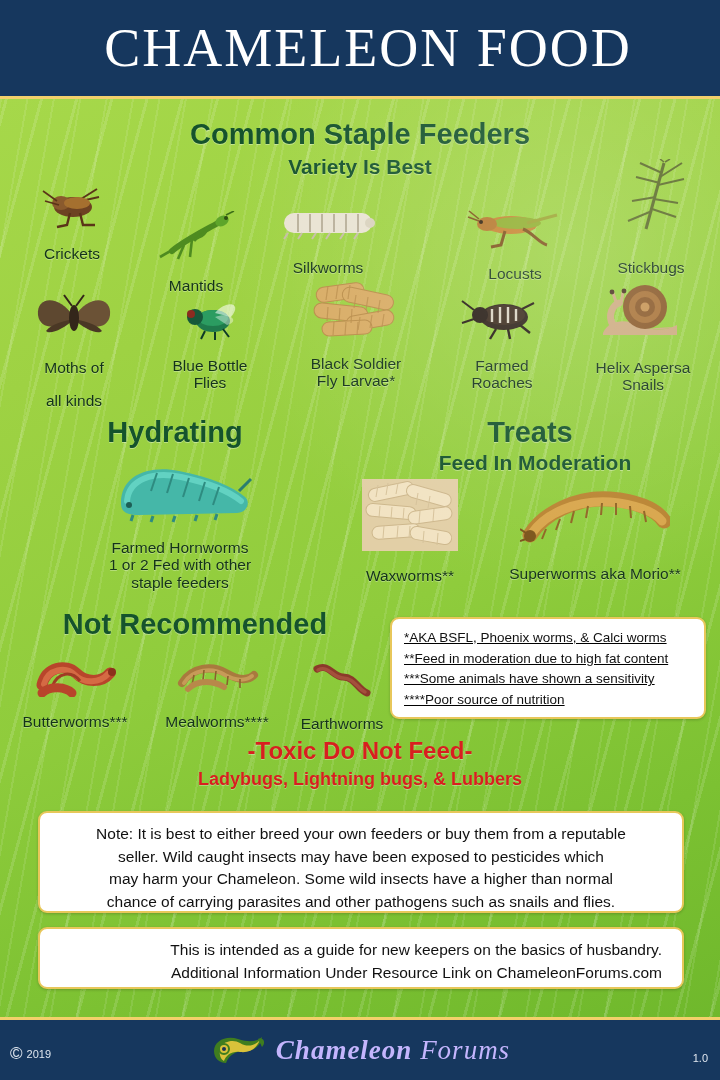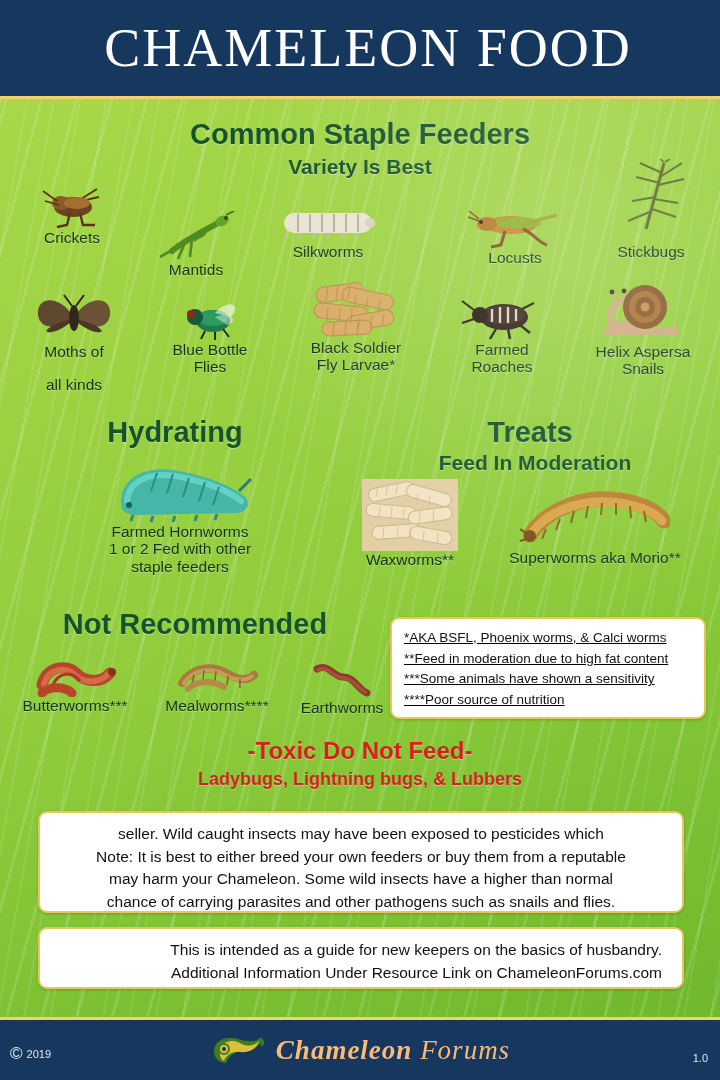--- a/index.html
+++ b/index.html
@@ -55,21 +55,21 @@
     position:absolute;left:0;bottom:0;width:720px;height:60px;
     background:#16375e;
     border-top:3px solid #f2d06b;
     display:flex;align-items:center;justify-content:center;
   }
   .footer-brand{
     display:flex;align-items:center;gap:10px;
   }
   .footer-text{
     font-family:"Liberation Serif", serif;
-    font-size:27px;color:#fdba74;font-weight:700;font-style:italic;
+    font-size:27px;color:#c4b5fd;font-weight:700;font-style:italic;
     letter-spacing:1px;
   }
   .footer-text .light{font-weight:400;}
   .copyright{
     position:absolute;left:10px;bottom:16px;
     color:#dfe6ef;font-size:11px;display:flex;align-items:center;gap:4px;
   }
   .copyright .c-mark{font-size:17px;}
   .version{
     position:absolute;right:12px;bottom:16px;
@@ -80,21 +80,21 @@
   .sec-title{
     text-align:center;color:#15532c;font-weight:bold;
     text-shadow:0 1px 0 rgba(255,255,255,0.35);
   }
   .h-main{font-size:29px;line-height:1.05;}
   .h-sub{font-size:21px;line-height:1.15;}
 
   
   .item{position:absolute;text-align:center;}
   .item .cap{
-    font-size:15.5px;color:#14331a;line-height:1.12;margin-top:0;
+    font-size:15.5px;color:#14331a;line-height:1.12;margin-top:16px;
     text-shadow:0 1px 0 rgba(255,255,255,0.30);
   }
   .art{margin:0 auto;display:block;}
 
   
   .box{
     position:absolute;background:#ffffff;
     border:2px solid #e8c75a;border-radius:9px;
     box-shadow:0 1px 3px rgba(0,0,0,0.2);
     box-sizing:border-box;
@@ -409,22 +409,22 @@
       <div class="legend-line">*AKA BSFL, Phoenix worms, &amp; Calci worms</div>
       <div class="legend-line">**Feed in moderation due to high fat content</div>
       <div class="legend-line">***Some animals have shown a sensitivity</div>
       <div class="legend-line">****Poor source of nutrition</div>
     </div>
 
     <div class="toxic-title" style="position:absolute;left:0;top:638px;width:720px;">-Toxic Do Not Feed-</div>
     <div class="toxic-sub" style="position:absolute;left:0;top:670px;width:720px;">Ladybugs, Lightning bugs, &amp; Lubbers</div>
 
     <div class="box" style="left:38px;top:712px;width:646px;height:102px;padding:10px 16px;">
+      <div class="note-text">Note: It is best to either breed your own feeders or buy them from a reputable</div>
       <div class="note-text">seller. Wild caught insects may have been exposed to pesticides which</div>
-      <div class="note-text">Note: It is best to either breed your own feeders or buy them from a reputable</div>
       <div class="note-text">may harm your Chameleon. Some wild insects have a higher than normal</div>
       <div class="note-text">chance of carrying parasites and other pathogens such as snails and flies.</div>
     </div>
 
     <div class="box" style="left:38px;top:828px;width:646px;height:62px;padding:10px 20px;">
       <div class="guide-text">This is intended as a guide for new keepers on the basics of husbandry.</div>
       <div class="guide-text">Additional Information Under Resource Link on ChameleonForums.com</div>
     </div>
 
   </div>

